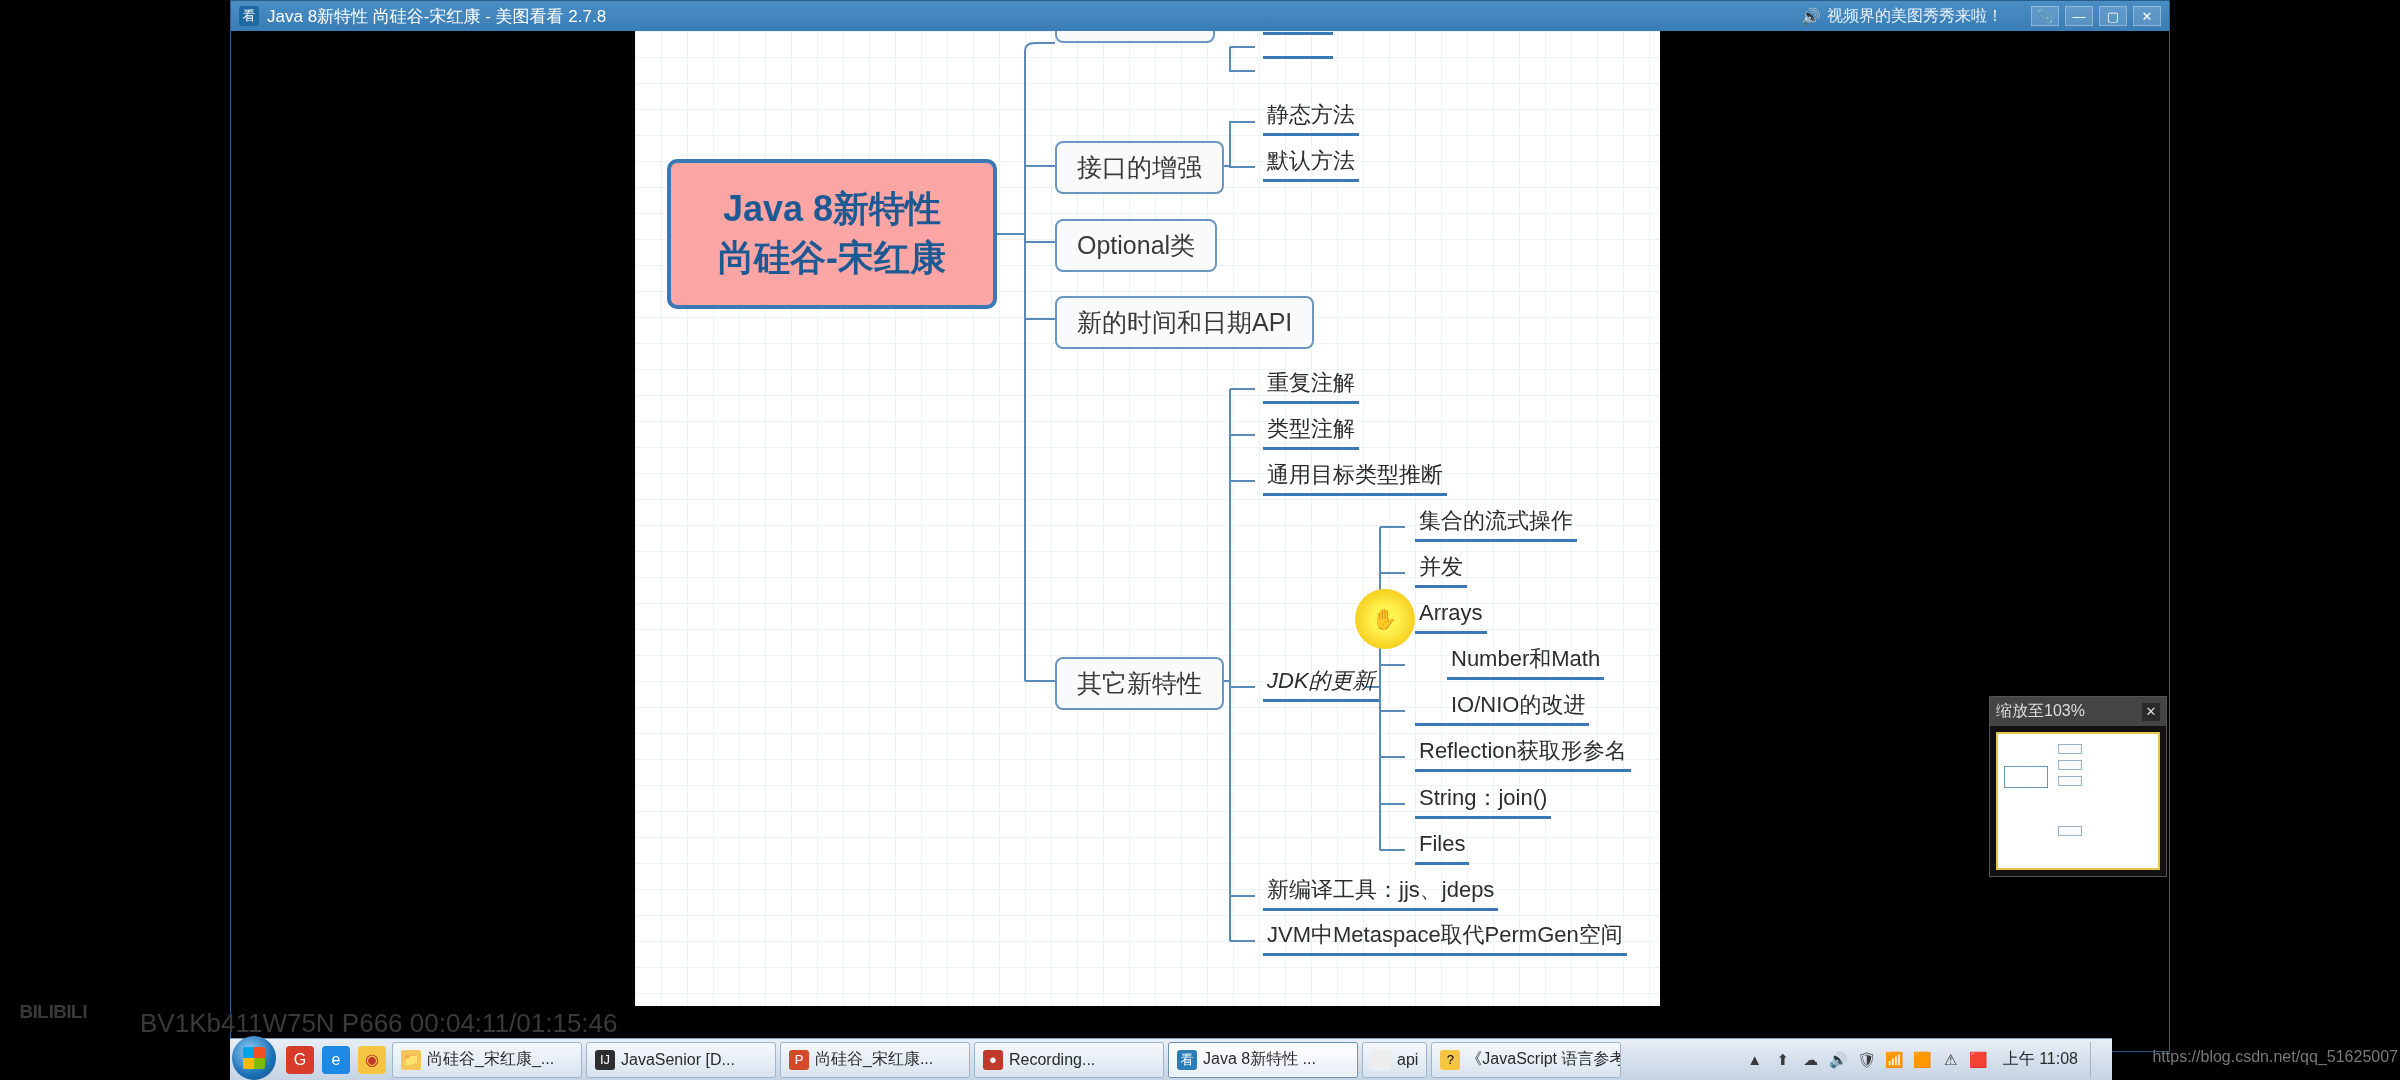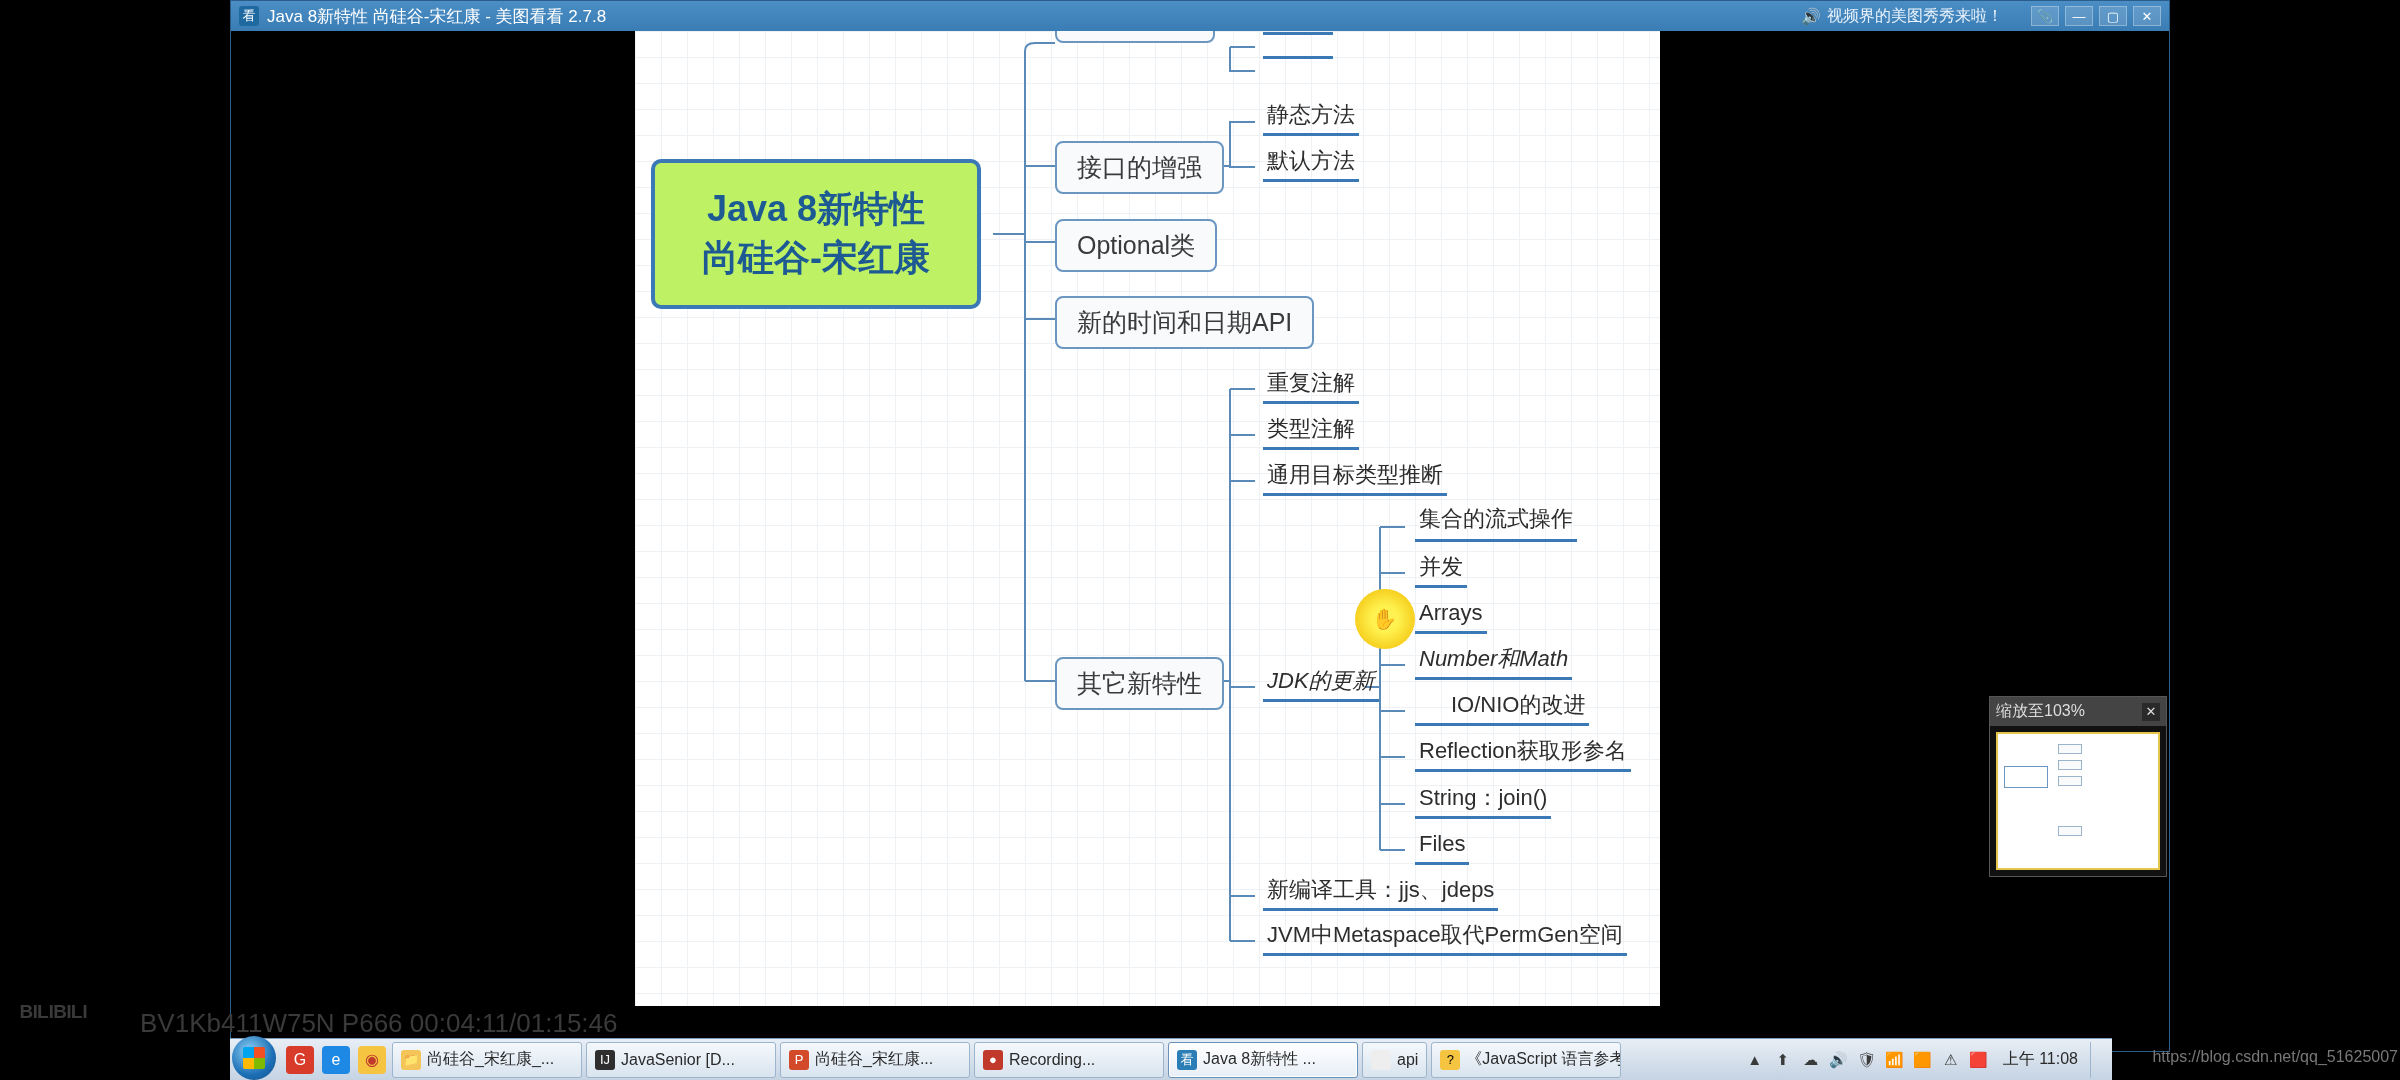--- a/index.html
+++ b/index.html
@@ -105,30 +105,30 @@
       linear-gradient(#eef2f5 1px, transparent 1px),
       linear-gradient(90deg, #eef2f5 1px, transparent 1px);
     background-size: 26px 26px;
   }
   .mindmap {
     position: absolute;
     inset: 0;
   }
   .root-node {
     position: absolute;
-    left: 16px; top: 128px;
+    left: 32px; top: 128px;
     width: 330px; height: 150px;
     border: 4px solid #3a79b5;
     border-radius: 10px;
     display: flex; flex-direction: column;
     align-items: center; justify-content: center;
     font-size: 36px; font-weight: bold;
     color: #1d5a93;
     line-height: 1.35;
-    background: #bef264;
+    background: #fca5a5;
   }
   .node-box {
     position: absolute;
     border: 2px solid #6a96c0;
     border-radius: 8px;
     background: #f8fafc;
     padding: 8px 20px;
     font-size: 25px;
     color: #3a3a3a;
     white-space: nowrap;
@@ -373,24 +373,24 @@
         <div class="node-box" style="left:420px; top:265px;">新的时间和日期API</div>
 
         <div class="node-box" style="left:420px; top:626px;">其它新特性</div>
 
         <div class="leaf" style="left:628px; top:338px;">重复注解</div>
         <div class="leaf" style="left:628px; top:384px;">类型注解</div>
         <div class="leaf" style="left:628px; top:430px;">通用目标类型推断</div>
 
         <div class="leaf" style="left:628px; top:636px;font-style:italic;">JDK的更新</div>
 
-        <div class="leaf" style="left:780px; top:476px;font-family:Liberation Mono, monospace;">集合的流式操作</div>
+        <div class="leaf" style="left:780px; top:476px;">集合的流式操作</div>
         <div class="leaf" style="left:780px; top:522px;">并发</div>
         <div class="leaf" style="left:780px; top:568px;">Arrays</div>
-        <div class="leaf" style="left:780px; top:614px;font-style:italic;">Number和Math</div>
+        <div class="leaf" style="left:812px; top:614px;">Number和Math</div>
         <div class="leaf" style="left:780px; top:660px;padding-left:36px;">IO/NIO的改进</div>
         <div class="leaf" style="left:780px; top:706px;">Reflection获取形参名</div>
         <div class="leaf" style="left:780px; top:753px;">String：join()</div>
         <div class="leaf" style="left:780px; top:799px;">Files</div>
 
         <div class="leaf" style="left:628px; top:845px;">新编译工具：jjs、jdeps</div>
         <div class="leaf" style="left:628px; top:890px;">JVM中Metaspace取代PermGen空间</div>
       </div>
 
       <div class="cursor-highlight">

